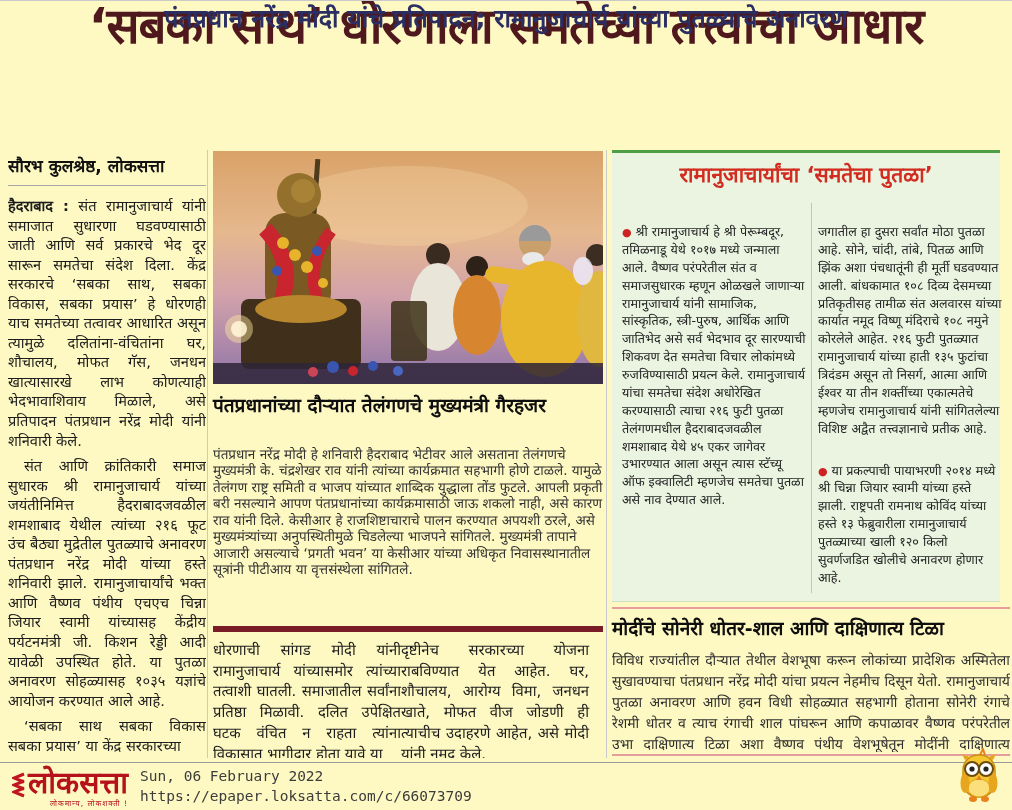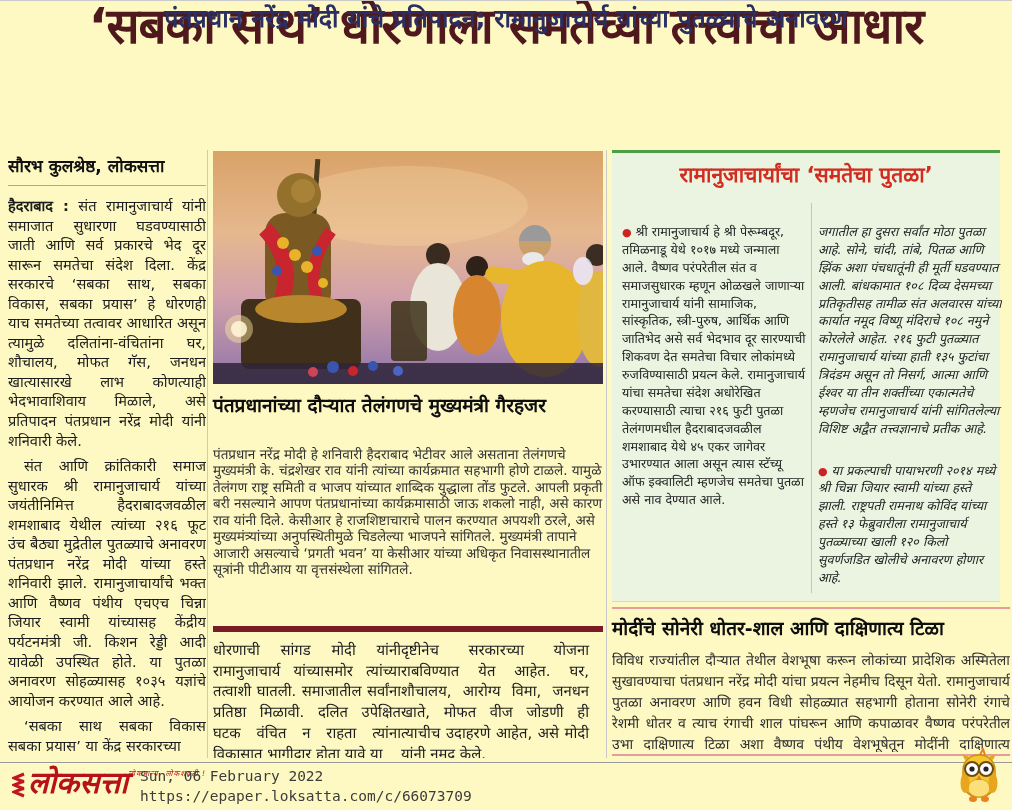--- a/index.html
+++ b/index.html
@@ -46,34 +46,34 @@
   .two-col .col { width:188px; font-size:14.8px; line-height:1.4; text-align:justify; color:#1c1c1c; }
   
   .green-box {
     position:absolute; left:612px; top:150px; width:388px; height:452px;
     background:#eaf4e1; border-top:3px solid #4e9e46; border-bottom:1px solid #cfe0c2;
   }
   .gb-title { margin-top:7px; text-align:center; font-size:21px; font-weight:700; color:#d22b20; }
   .gb-col { position:absolute; top:46px; height:398px; overflow:hidden; font-size:12.6px; line-height:1.42; color:#222; }
   .gb-col p { margin-bottom:5px;margin-top:24px; }
   .gb-col-left { left:10px; width:184px; }
-  .gb-col-right { left:206px; width:184px;font-style:italic; }
+  .gb-col-right { left:206px; width:184px; }
   .gb-divider { position:absolute; left:199px; top:50px; width:1px; height:390px; background:#b7cdb0; }
   .bullet { color:#cc2222; font-size:11px; margin-right:4px; }
   
   .pink-rule { position:absolute; left:612px; width:398px; height:2px; background:#e59c9c; }
   .pink-rule-a { top:607px; } .pink-rule-b { top:754px; }
   .br-title { position:absolute; left:612px; top:615px; width:398px; font-size:19px; font-weight:700; color:#0e0e0e; }
   .br-body { position:absolute; left:612px; top:650px; width:398px; height:102px; overflow:hidden;
              font-size:14px; line-height:1.5; text-align:justify; color:#2e2e2e; }
   
   .footer-rule { position:absolute; left:0; top:762px; width:100%; height:1px; background:#9a9a9a; }
   .logo { position:absolute; left:12px; top:768px; display:flex; align-items:flex-start; }
   .logo-leaf { margin:4px 2px 0 0; }
-  .logo-text-wrap { display:flex; align-items:flex-start;font-style:italic; }
+  .logo-text-wrap { display:flex; flex-direction:column; align-items:flex-end; }
   .logo-text { font-size:30px; font-weight:700; color:#b5121b; line-height:1.0; }
   .logo-tagline { font-size:7.5px; color:#b5121b; letter-spacing:1px; }
   .footer-meta { position:absolute; left:124px; top:766px; font-family:"DejaVu Sans Mono", monospace;
                  font-size:14.5px; line-height:1.4; color:#3c3c3c;padding-left:16px; }
   .footer-url { color:#3c3c3c; text-decoration:none; }
   .owl { position:absolute; left:956px; top:748px; }
 </style>
 </head>
 <body>
 

